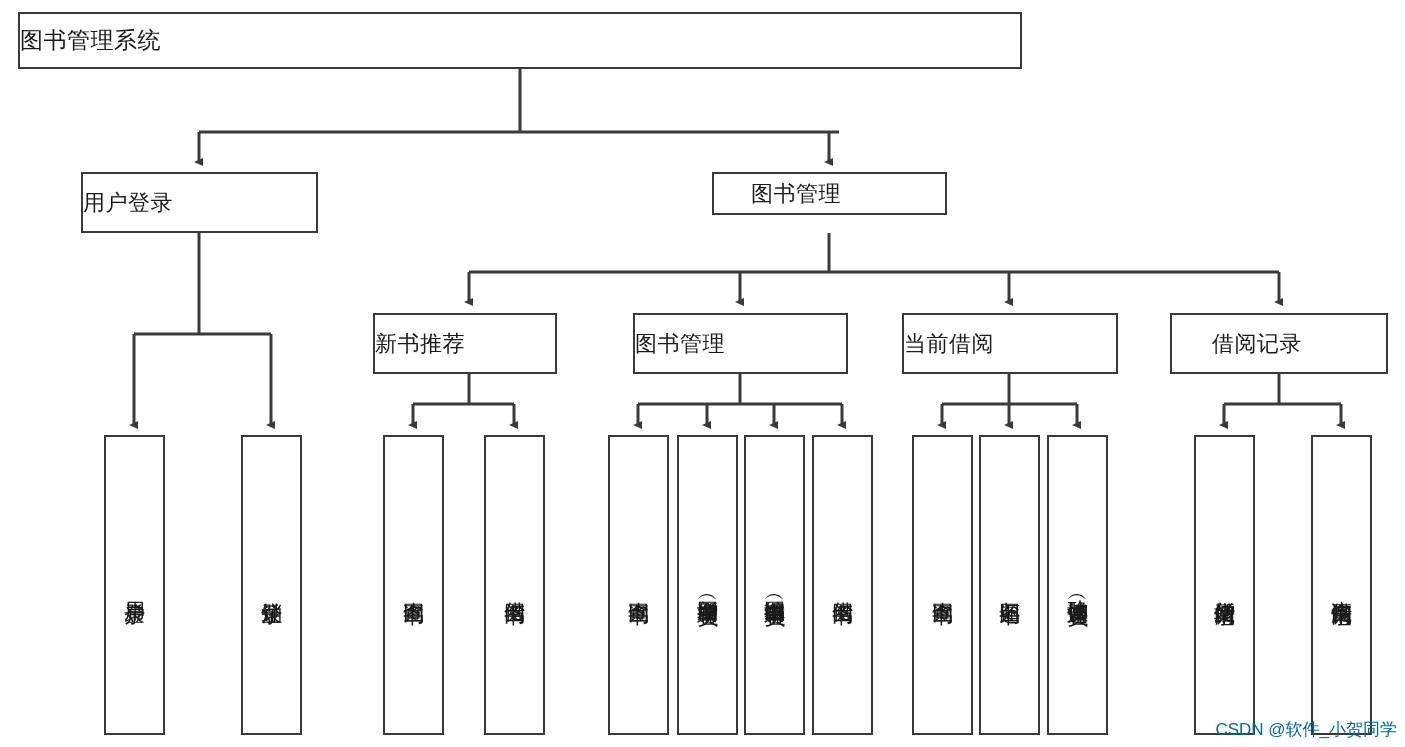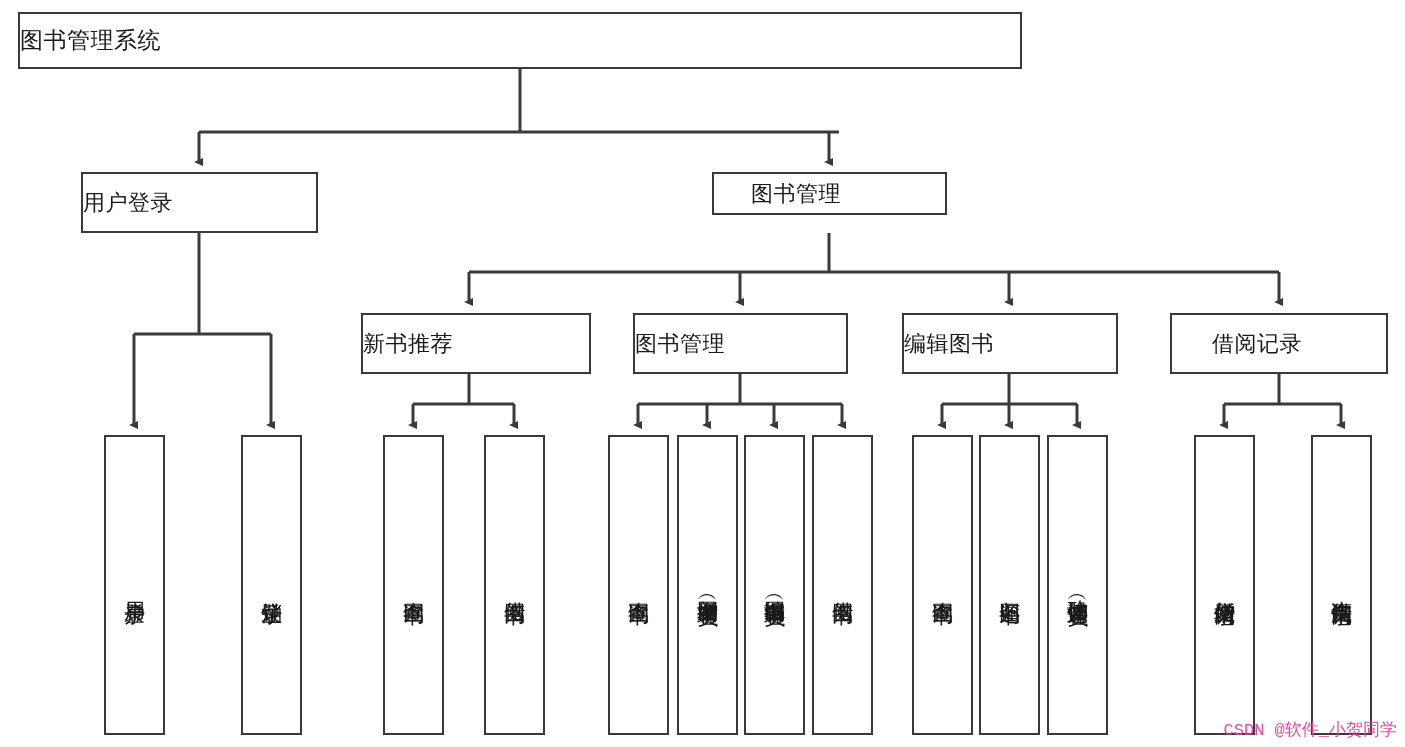--- a/index.html
+++ b/index.html
@@ -61,24 +61,24 @@
     font-size: 21px;
     line-height: 1.26;
     letter-spacing: 1px;
     white-space: nowrap;
   }
   .watermark {
     position: absolute;
     right: 8px;
     bottom: 6px;
     font-size: 17px;
-    color: #ec4899;
+    color: #0369a1;
     white-space: nowrap;
     z-index: 3;
-    font-family: Liberation Mono, monospace;
+    font-family: Liberation Sans, sans-serif;
   }
 </style>
 </head>
 <body>
 
 <div id="canvas">
 
   <svg class="links" viewBox="0 0 1405 747" xmlns="http://www.w3.org/2000/svg">
     <defs>
       <marker id="arrow" markerWidth="10" markerHeight="10" refX="5" refY="5" orient="auto" markerUnits="userSpaceOnUse">
@@ -135,28 +135,28 @@
     <span class="lbl">图书管理系统</span>
   </div>
 
   <div class="node horiz" style="left:81px; top:172px; width:237px; height:61px;">
     <span class="lbl">用户登录</span>
   </div>
   <div class="node horiz" style="left:712px; top:172px; width:235px; height:43px;padding-left:37px;">
     <span class="lbl">图书管理</span>
   </div>
 
-  <div class="node horiz" style="left:361px; top:313px; width:230px; height:61px;">
+  <div class="node horiz" style="left:373px; top:313px; width:184px; height:61px;">
     <span class="lbl">新书推荐</span>
   </div>
   <div class="node horiz" style="left:633px; top:313px; width:215px; height:61px;">
     <span class="lbl">图书管理</span>
   </div>
   <div class="node horiz" style="left:902px; top:313px; width:216px; height:61px;">
-    <span class="lbl">编辑图书</span>
+    <span class="lbl">当前借阅</span>
   </div>
   <div class="node horiz" style="left:1170px; top:313px; width:218px; height:61px;padding-left:40px;">
     <span class="lbl">借阅记录</span>
   </div>
 
   <div class="node vert" style="left:104px; top:435px; width:61px; height:300px;">
     <span class="lbl">用户登录</span>
   </div>
   <div class="node vert" style="left:241px; top:435px; width:61px; height:300px;">
     <span class="lbl">注销登录</span>

